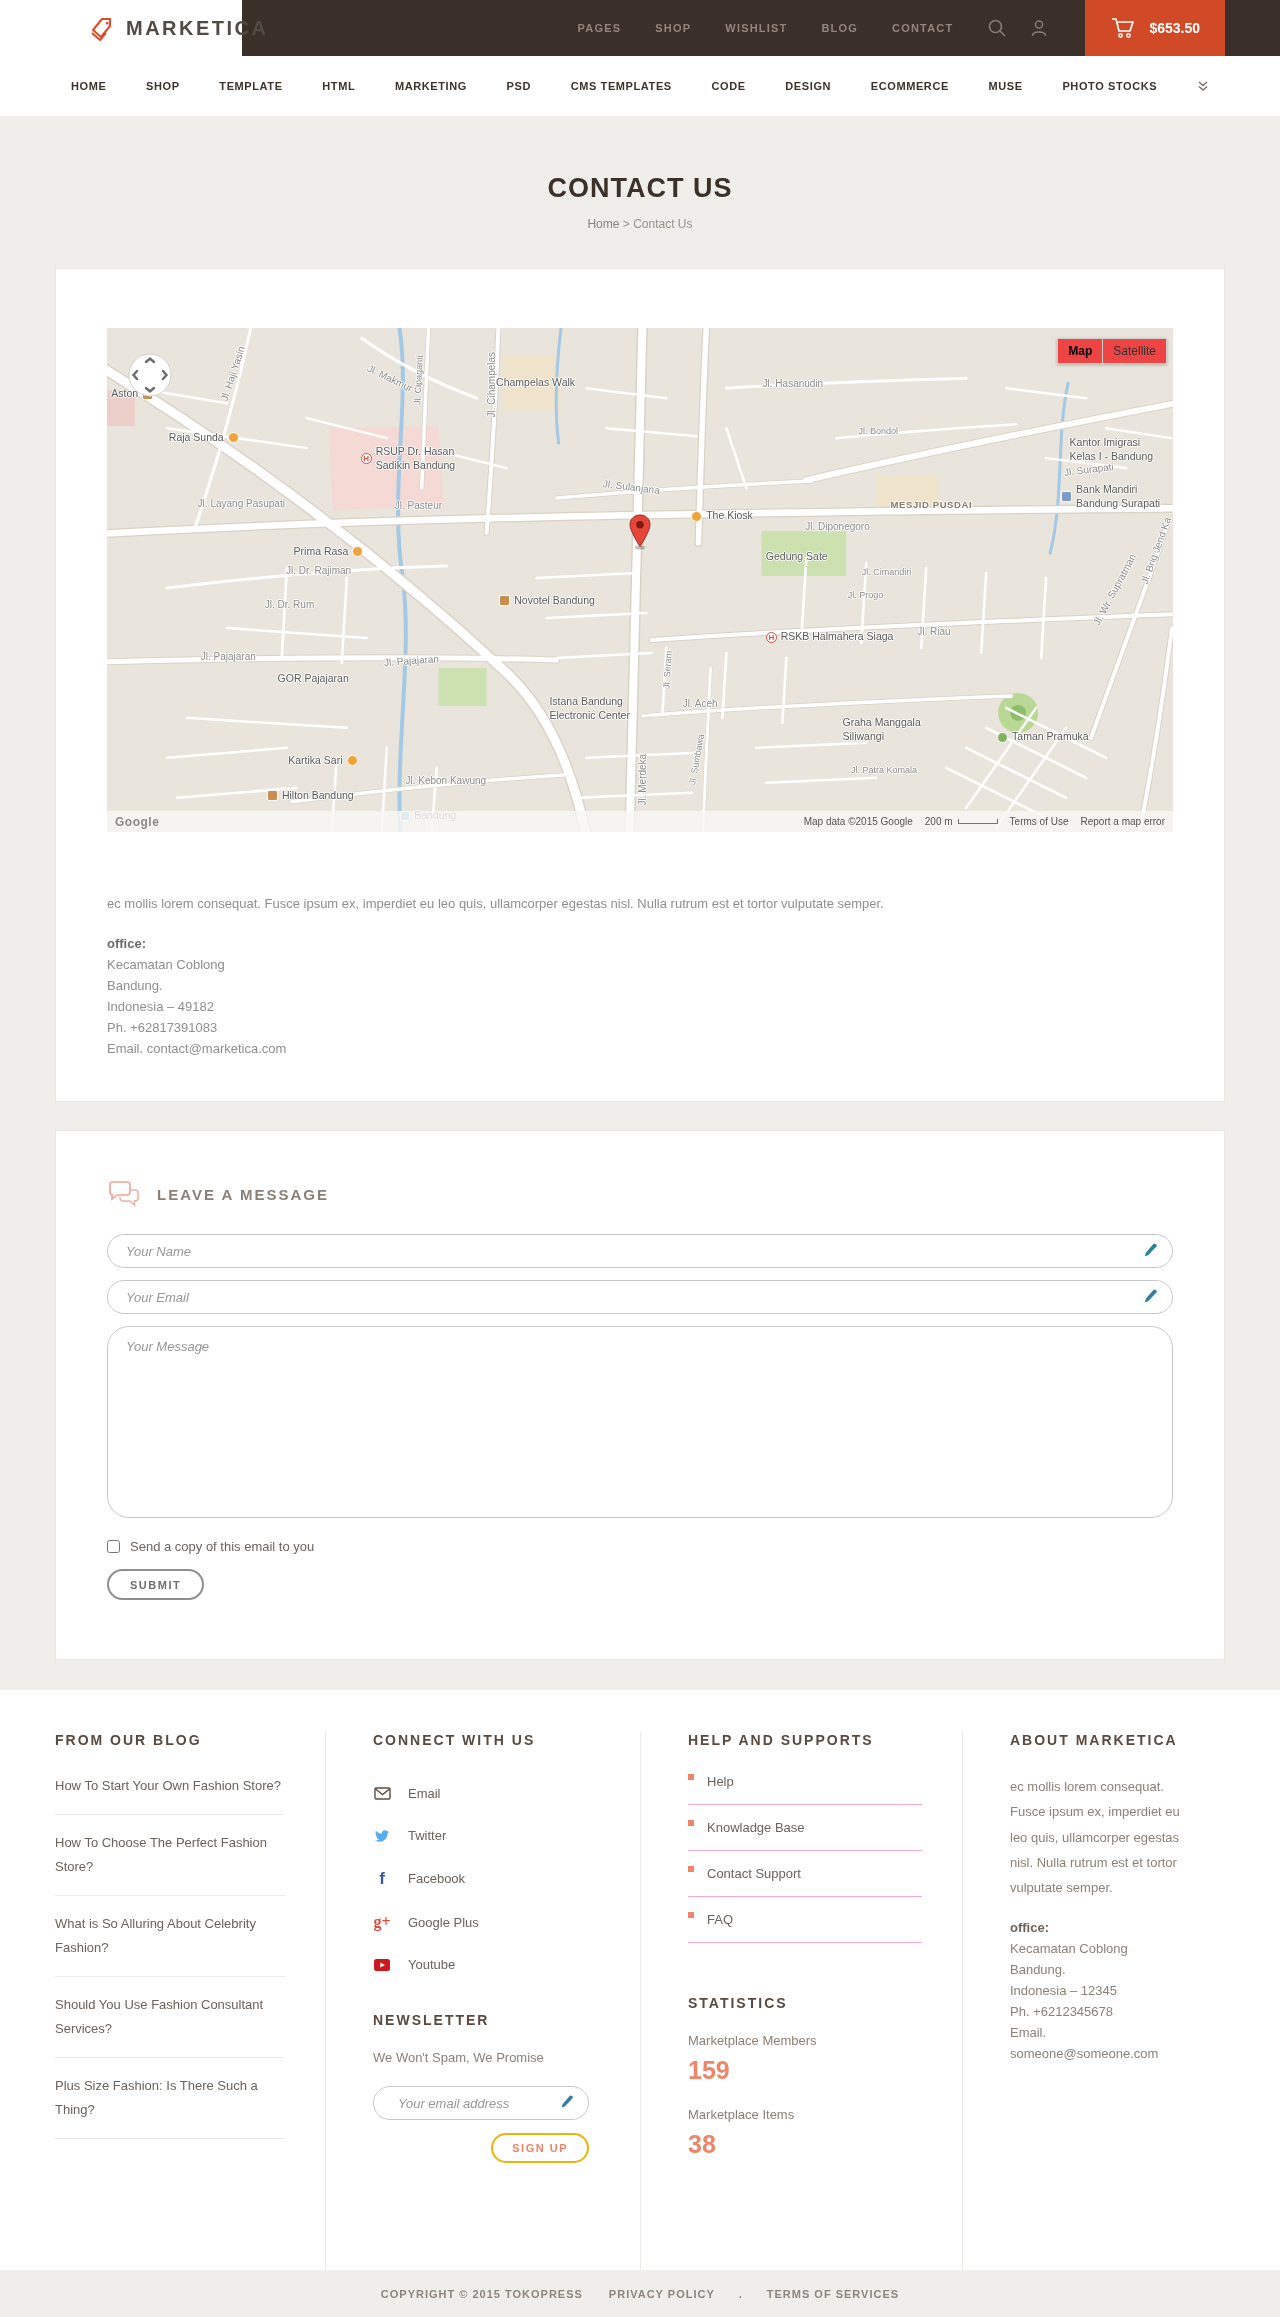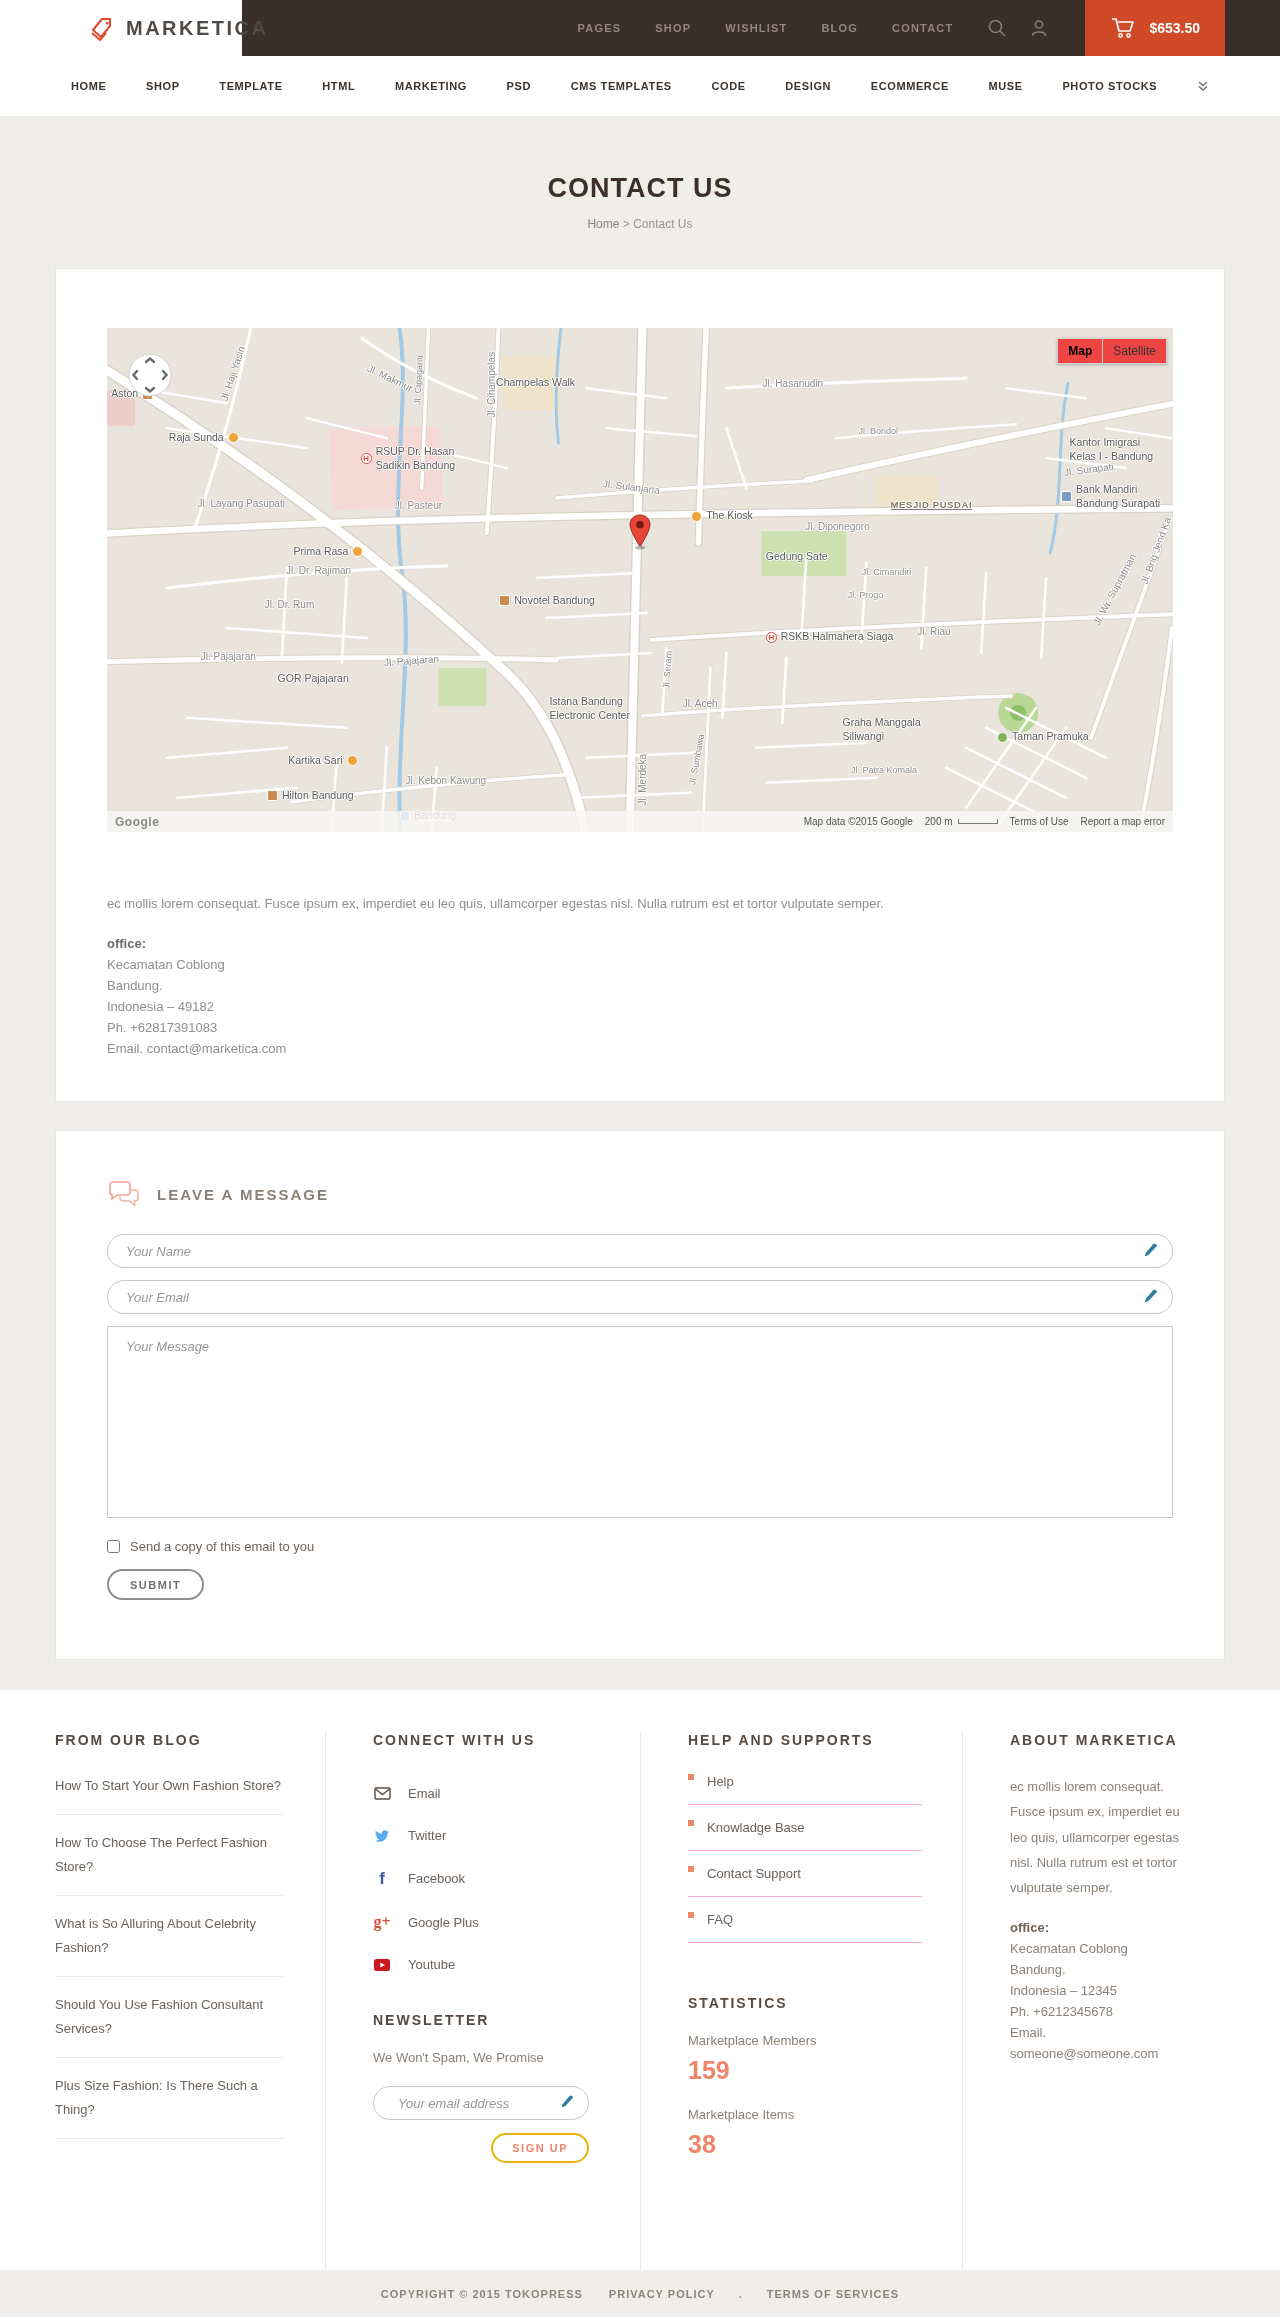--- a/index.html
+++ b/index.html
@@ -34,21 +34,21 @@
   .card1 { height:834px; padding:59px 51px 0; }
   .card2 { margin-top:28px; height:530px; padding:50px 51px 0; }
 
   
   .map { position:relative; width:1066px; height:504px; background:#e9e5dc; overflow:hidden; cursor:grab; }
   .map svg.roads { position:absolute; left:0; top:0; }
   .mlabel { position:absolute; display:flex; align-items:center; gap:4px; font-size:10.5px; color:#595959; white-space:pre; line-height:1.3;
             text-shadow:1px 0 0 #fff,-1px 0 0 #fff,0 1px 0 #fff,0 -1px 0 #fff; transform-origin:0 50%; z-index:3; }
   .mlabel.street { color:#8b8b8b; font-size:10px; }
   .mlabel.small { font-size:9px; }
-  .mlabel.area { color:#857b66; font-size:9.5px; letter-spacing:0.6px; font-weight:bold;text-decoration:underline; }
+  .mlabel.area { color:#857b66; font-size:9.5px; letter-spacing:0.6px; font-weight:bold; }
   .micon { width:11px; height:11px; border-radius:50%; flex:none; display:inline-block; }
   .micon.restaurant { background:#efa33b; border:1px solid #fff; }
   .micon.hotel { background:#c98e4e; border:1px solid #fff; border-radius:2px; }
   .micon.hospital { background:#fff; border:1px solid #dd4b3e; color:#dd4b3e; font-size:8px; font-weight:bold; text-align:center; line-height:9px; }
   .micon.bank { background:#7b9ccb; border:1px solid #fff; border-radius:2px; }
   .micon.park { background:#81b25c; border:1px solid #fff; }
   .micon.city { background:#8ab4d8; border:1px solid #fff; border-radius:2px; width:10px; height:10px; }
   .pan-ctl { position:absolute; left:20px; top:24px; z-index:5; cursor:pointer; }
   .map-sat { position:absolute; right:6px; top:10px; z-index:5; display:flex; box-shadow:0 1px 3px rgba(0,0,0,.25); }
   .map-sat .mbtn { background:#ef4444; border:1px solid #cfcfcf; font-size:12px; padding:5px 10px; color:#333; }
@@ -65,21 +65,21 @@
   .office { margin-top:22px; font-size:13px; line-height:21px; color:#8f8f8f; }
   .office b { color:#6b6b6b; }
 
   
   .form-head { display:flex; align-items:center; gap:16px; }
   .form-head h3 { font-size:15px; font-weight:bold; letter-spacing:2px; color:#8a8077; }
   .frow { position:relative; margin-top:12px; }
   .frow.first { margin-top:26px; }
   .finput { width:100%; height:34px; border:1px solid #c9c9c9; border-radius:17px; padding:0 42px 0 18px; font-family:inherit;
             font-size:13px; font-style:italic; color:#555; background:#fff; outline:none; }
-  textarea.finput { height:192px; border-radius:0; padding:12px 18px; resize:none; }
+  textarea.finput { height:192px; border-radius:22px; padding:12px 18px; resize:none; }
   .finput::placeholder { color:#979797; font-style:italic; }
   .pen { position:absolute; right:15px; top:9px; }
   .check-row { margin-top:17px; display:flex; align-items:center; gap:10px; font-size:13px; color:#6e655e; }
   .check-row input { width:13px; height:13px; accent-color:#fff; }
   .submit-btn { margin-top:15px; height:31px; padding:0 21px; background:#fff; border:2px solid #8f8f8f; border-radius:17px;
             font-family:inherit; font-size:11px; font-weight:bold; letter-spacing:1.5px; color:#6f6f6f; cursor:pointer; }
 
   
   .footer { background:#fff; margin-top:30px; height:580px; }
   .footer .wrap { display:grid; grid-template-columns:270px 315px 322px 263px; padding-top:42px; height:580px; }

